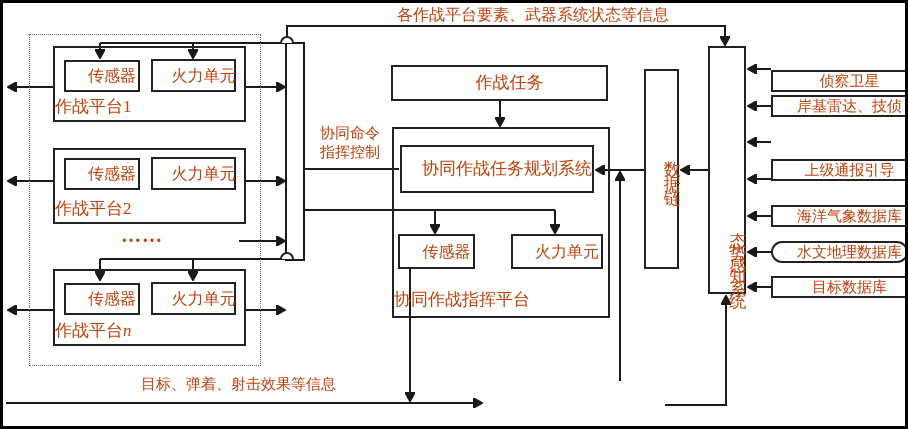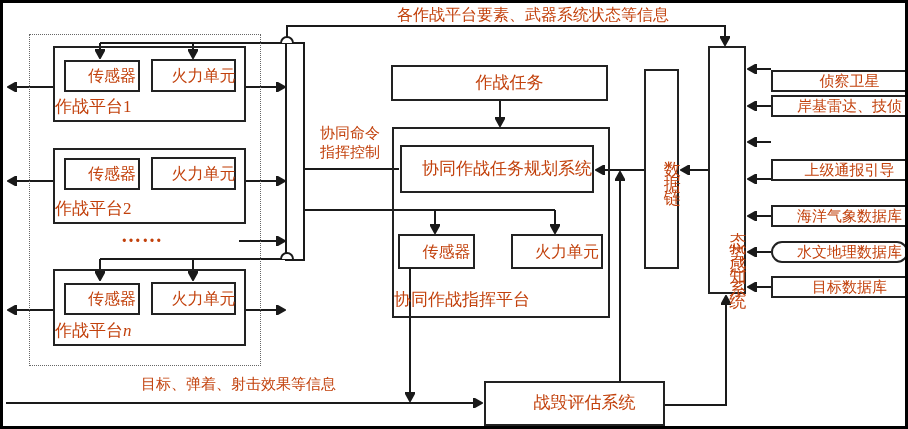--- a/index.html
+++ b/index.html
@@ -137,21 +137,20 @@
   <div class="bx" style="left:508px;top:231px;width:92px;height:35px;">火力单元</div>
 
   <div class="bx vwrap" style="left:641px;top:66px;width:35px;height:200px;">
     <span class="vtext vt-dl">数据链</span>
   </div>
 
   <div class="bx vwrap sa-align" style="left:705px;top:43px;width:38px;height:248px;">
     <span class="vtext vt-sa">态势感知系统</span>
   </div>
 
-  <div class="bx" style="left:481px;top:378px;width:181px;height:45px;font-size:17px;">战毁评估系统</div>
 
   <div class="bx src" style="left:768px;top:55px;width:137px;height:22px;margin-top:12px;">侦察卫星</div>
   <div class="bx src" style="left:768px;top:92px;width:137px;height:22px;">岸基雷达、技侦</div>
   <div class="bx src" style="left:768px;top:156px;width:137px;height:22px;">上级通报引导</div>
   <div class="bx src" style="left:768px;top:202px;width:137px;height:22px;">海洋气象数据库</div>
   <div class="bx src" style="left:768px;top:238px;width:137px;height:22px;border-radius:11px;">水文地理数据库</div>
   <div class="bx src" style="left:768px;top:273px;width:137px;height:22px;">目标数据库</div>
 
 </div>
 

